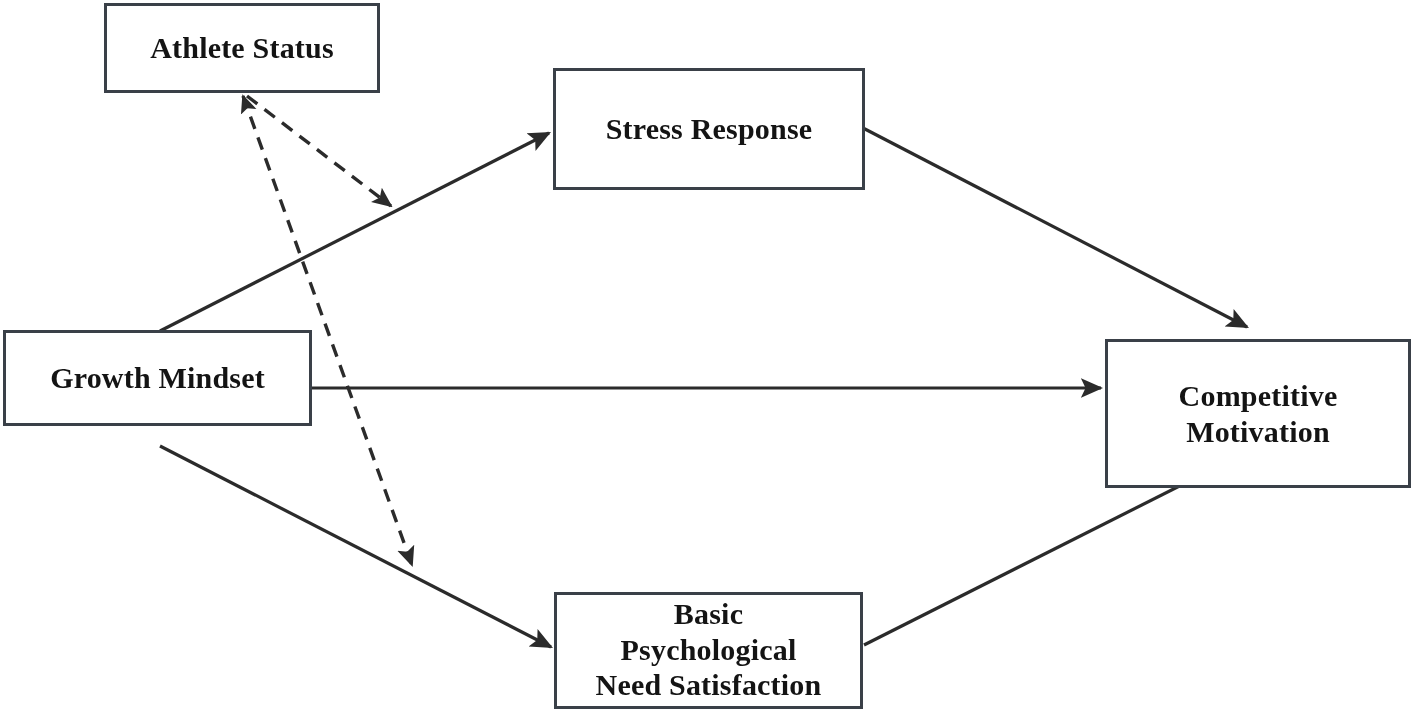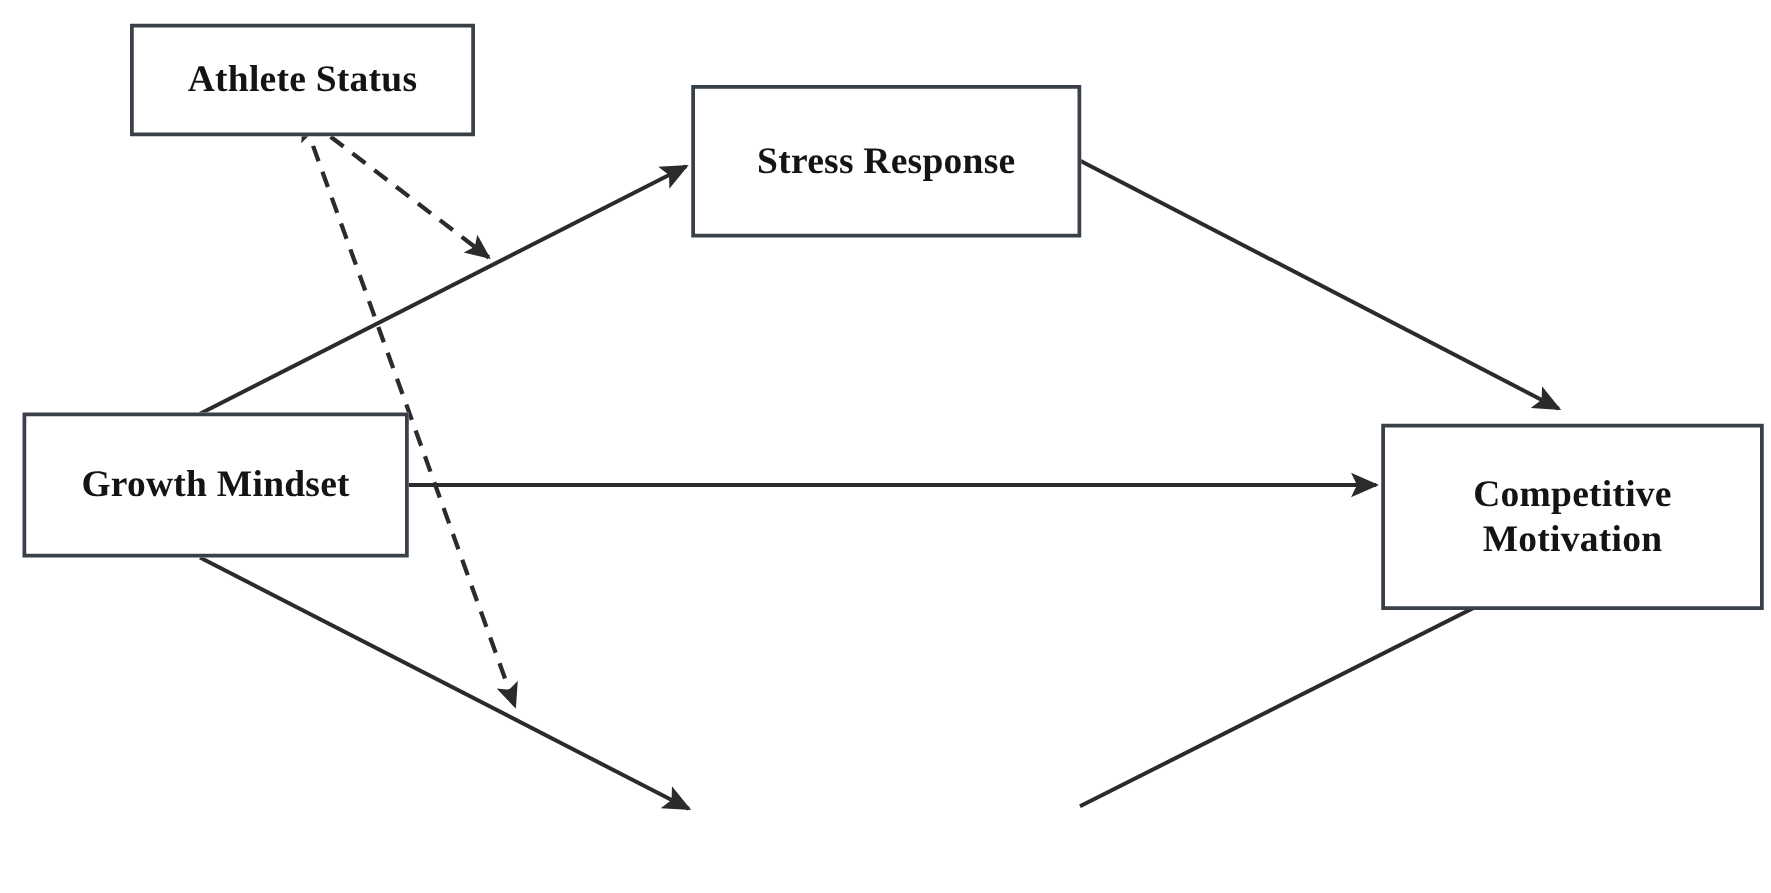--- a/index.html
+++ b/index.html
@@ -46,38 +46,36 @@
     line-height: 1.18;
     letter-spacing: 0.2px;
     white-space: pre-line;
     padding: 0 6px;
   }
   #node-athlete-status {
     left: 104px;
     top: 3px;
     width: 276px;
     height: 90px;
-    margin-top: 16px;
   }
   #node-athlete-status .node-label { font-size: 30px; }
 
   #node-stress-response {
     left: 553px;
     top: 68px;
     width: 312px;
     height: 122px;
   }
   #node-stress-response .node-label { font-size: 30px; }
 
   #node-growth-mindset {
     left: 3px;
     top: 330px;
     width: 309px;
-    height: 116px;
-    margin-left: 15px;
+    height: 96px;
   }
   #node-growth-mindset .node-label { font-size: 30px; }
 
   #node-competitive-motivation {
     left: 1105px;
     top: 339px;
     width: 306px;
     height: 149px;
   }
   #node-competitive-motivation .node-label { font-size: 30px; }
@@ -136,14 +134,19 @@
 
   <div class="node-box" id="node-growth-mindset">
     <span class="node-label">Growth Mindset</span>
   </div>
 
   <div class="node-box" id="node-competitive-motivation">
     <span class="node-label">Competitive
 Motivation</span>
   </div>
 
+  <div class="node-box" id="node-basic-psych-need">
+    <span class="node-label">Basic
+Psychological
+Need Satisfaction</span>
+  </div>
 
 </div>
 
 </body></html>

